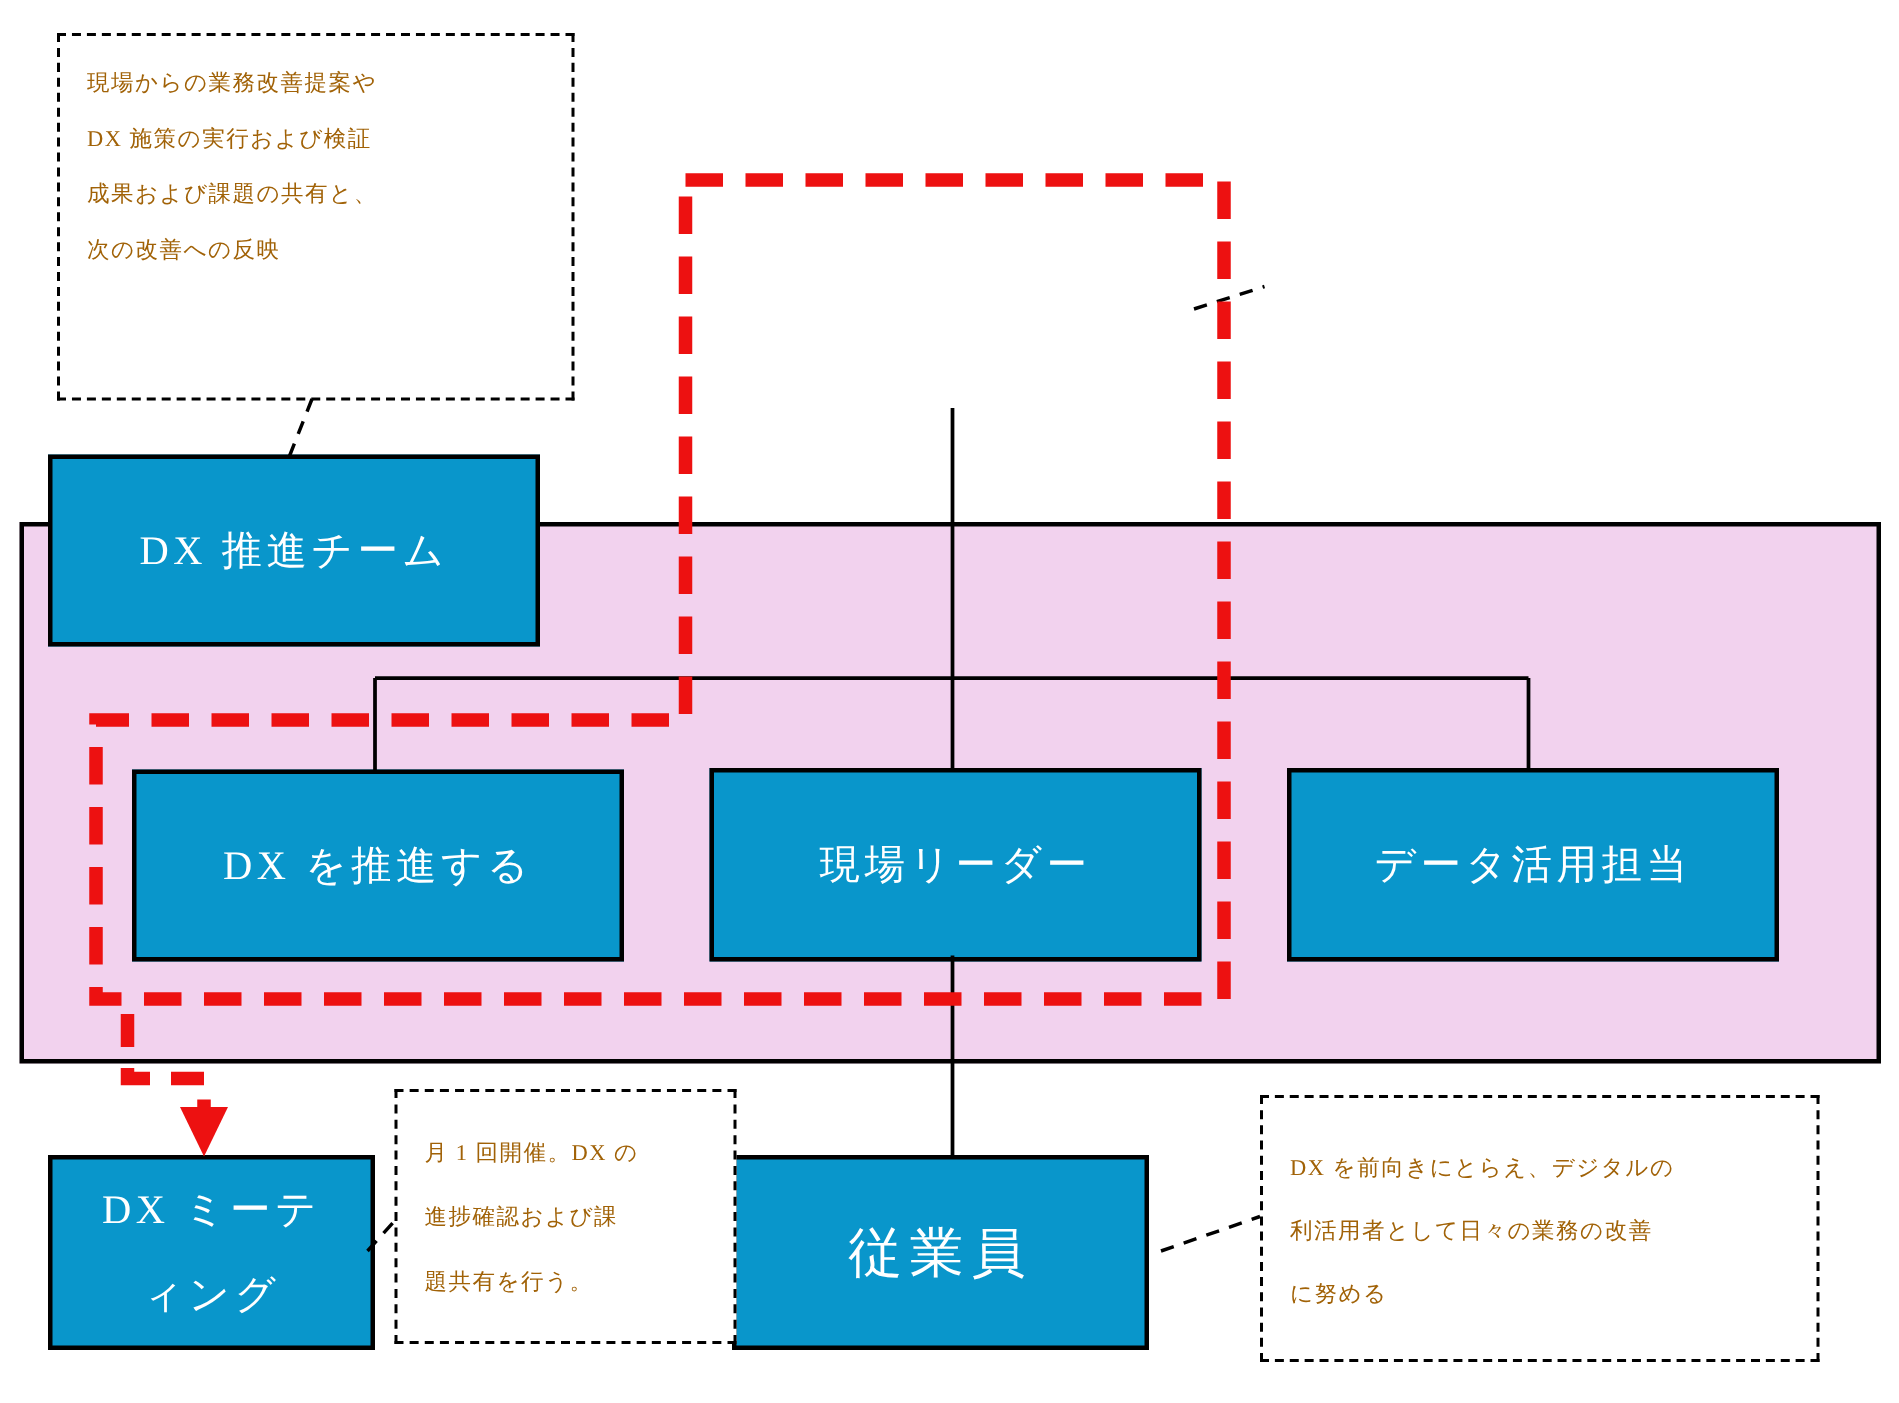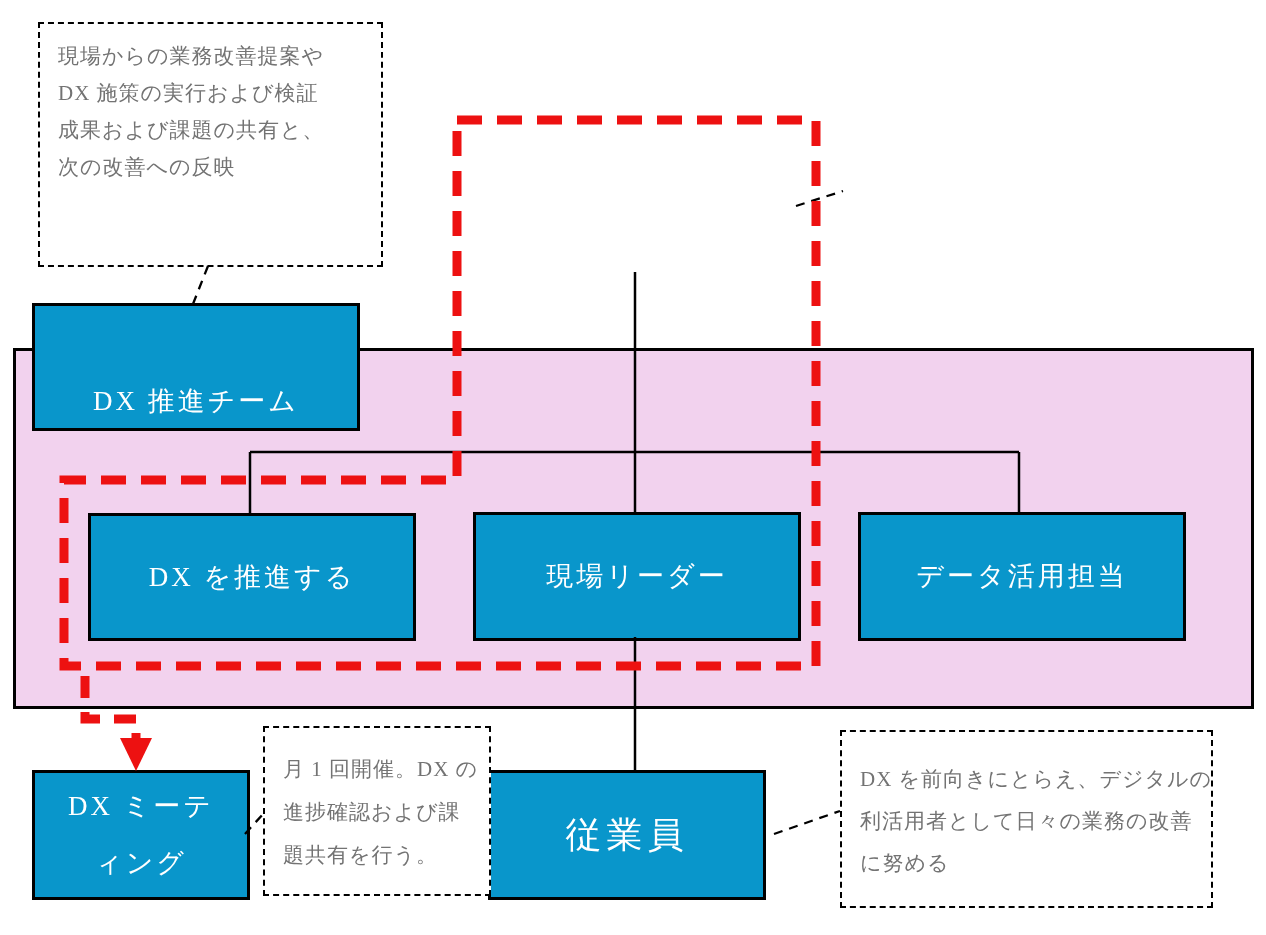--- a/index.html
+++ b/index.html
@@ -12,27 +12,27 @@
     background:#F2D2EE;border:3px solid #000;
   }
   .bluebox{
     position:absolute;background:#0996CB;border:3px solid #000;
     display:flex;flex-direction:column;align-items:center;justify-content:center;
     color:#fff;font-size:27px;letter-spacing:3px;text-align:center;line-height:1.95;
     z-index:3;
   }
   .note{
     position:absolute;background:#fff;border:2px dashed #000;
-    color:#737373;font-size:21px;line-height:38px;letter-spacing:1px;
+    color:#a16207;font-size:15px;line-height:38px;letter-spacing:1px;
     padding:14px 16px 10px 18px;box-sizing:border-box;z-index:3;
   }
   .note .note-line{white-space:nowrap;}
   svg.overlay{position:absolute;left:0;top:0;z-index:4;pointer-events:none;}
   #exec-box{left:474px;top:147px;width:322px;height:123px;font-size:27px;line-height:2.0;}
-  #team-box{left:32px;top:303px;width:322px;height:122px;justify-content:flex-end;}
+  #team-box{left:32px;top:303px;width:322px;height:122px;}
   #edu-box{left:88px;top:513px;width:322px;height:122px;}
   #leader-box{left:473px;top:512px;width:322px;height:123px;}
   #data-box{left:858px;top:512px;width:322px;height:123px;}
   #meeting-box{left:32px;top:770px;width:212px;height:124px;line-height:2.1;}
   #employee-box{left:488px;top:770px;width:272px;height:124px;font-size:36px;letter-spacing:5px;}
   #team-note{left:38px;top:22px;width:345px;height:245px;line-height:37px;}
   #exec-note{left:843px;top:103px;width:363px;height:167px;padding-top:26px;line-height:42px;}
   #meeting-note{left:263px;top:726px;width:228px;height:170px;padding-top:20px;line-height:43px;}
   #employee-note{left:840px;top:730px;width:373px;height:178px;padding-top:26px;line-height:42px;}
 </style>

